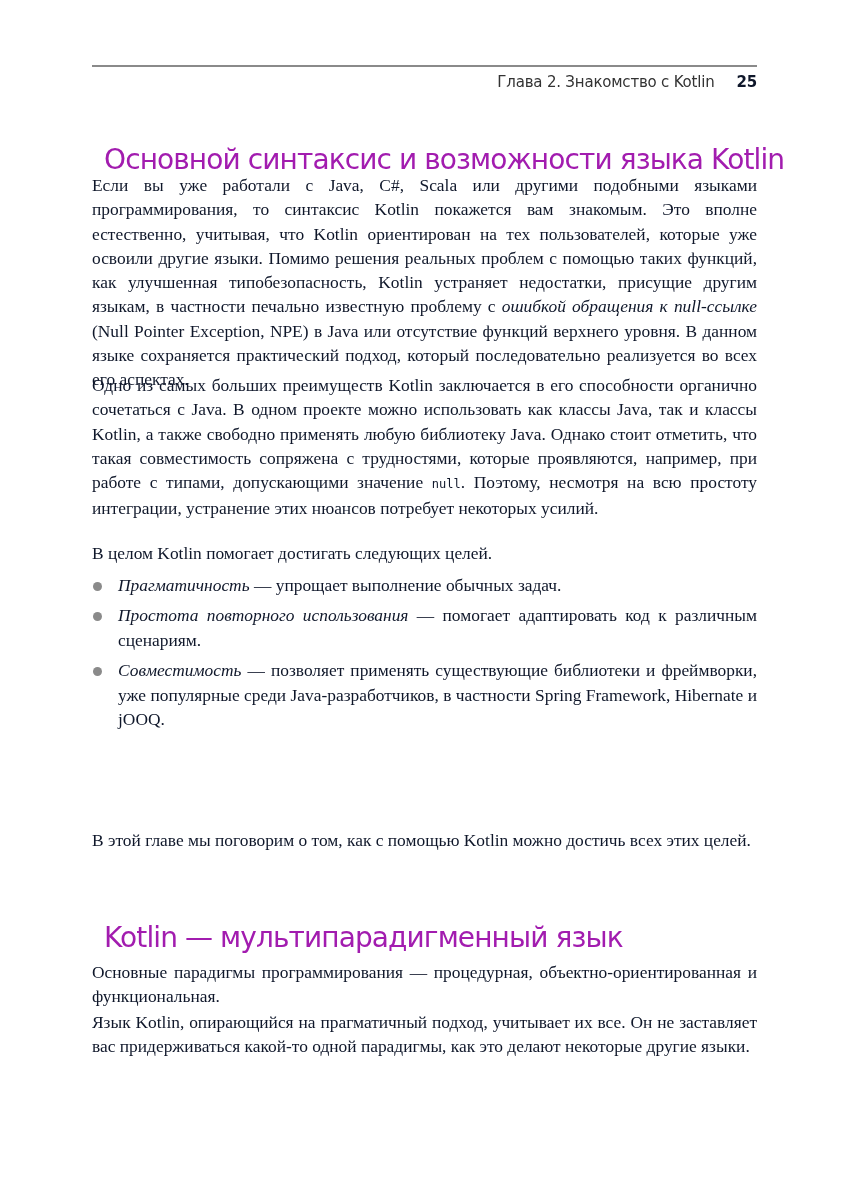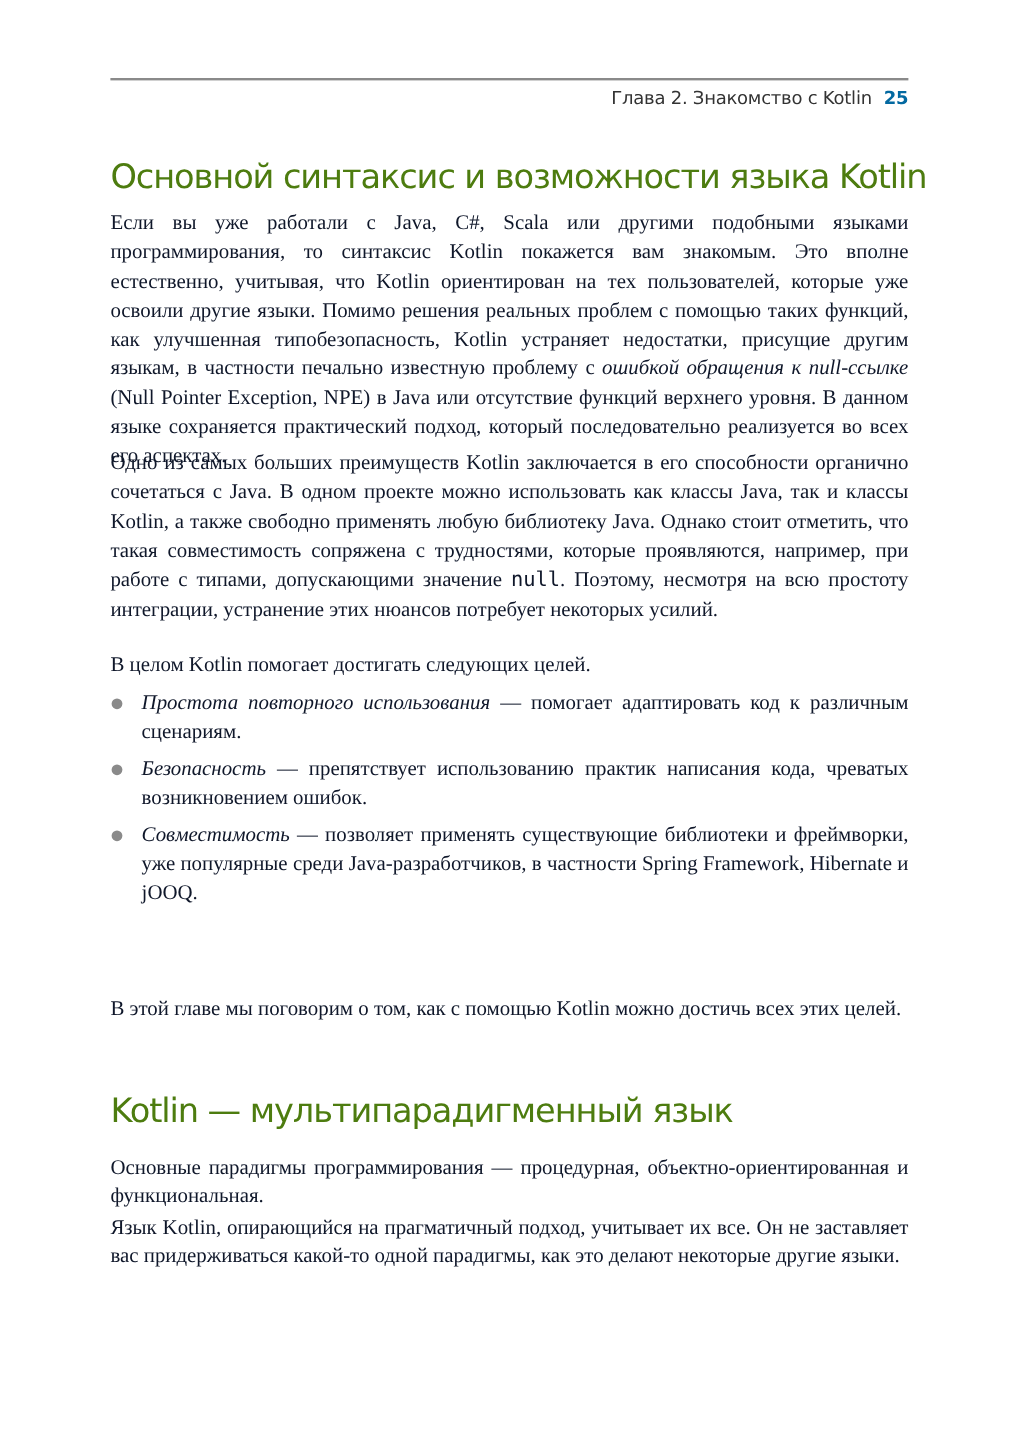--- a/index.html
+++ b/index.html
@@ -1,57 +1,57 @@
 <!DOCTYPE html>
 <html><head>
 <meta charset="utf-8">
 <style>
   html, body { margin: 0; padding: 0; background: #ffffff; }
   body { width: 849px; height: 1200px; position: relative; overflow: hidden; color: #231f20; }
   .page { position: absolute; left: 92px; top: 0; width: 665px; }
   .rule { position: absolute; left: 0; top: 65px; width: 665px; height: 0; border-top: 2px solid #8a8a8a; }
   .running-head { position: absolute; right: 0; top: 73px; font-family: "DejaVu Sans", sans-serif; font-size: 15px; color: #333; letter-spacing: -0.2px; white-space: nowrap; }
-  .running-head .pno { font-weight: bold; margin-left: 10px; color: #0369a1; text-align: right; }
-  h2 { font-family: "DejaVu Sans", sans-serif; font-weight: normal; font-size: 28px; letter-spacing: -0.9px; margin: 0; color: #4d7c0f; line-height: 36px; white-space: nowrap; }
+  .running-head .pno { font-weight: bold; margin-left: 22px; color: #0f172a; text-align: right; }
+  h2 { font-family: "DejaVu Sans", sans-serif; font-weight: normal; font-size: 28px; letter-spacing: -0.9px; margin: 12px; color: #a21caf; line-height: 36px; white-space: nowrap; }
   .h-1 { position: absolute; top: 130px; left: 0; }
   .h-2 { position: absolute; top: 908px; left: 0; }
   p, li { font-family: "Liberation Serif", serif; font-size: 17.4px; line-height: 24.3px; text-align: justify; margin: 0; color: #0f172a; }
   .blk { position: absolute; left: 0; width: 665px; }
   .b1 { top: 173px; }
   .b2 { top: 373px; }
   .b3 { top: 541px; }
   .list { top: 573px; list-style: none; padding: 0; margin: 0; }
   .list li { position: relative; padding-left: 26px; margin-bottom: 6.2px; }
   .bullet { position: absolute; left: 1px; top: 9px; width: 9px; height: 9px; border-radius: 50%; background: #8a8a8a; }
   .b4 { top: 828px; }
   .b5 { top: 960px; }
   .b6 { top: 1010px; }
   em { font-style: italic; }
-  code { font-family: "DejaVu Sans Mono", monospace; font-size: 17px; }
+  code { font-family: "DejaVu Sans Mono", monospace; font-size: 12px; }
 </style>
 </head>
 <body>
 
 <div class="page">
   <div class="rule"></div>
   <div class="running-head">
     <span>Глава 2. Знакомство с Kotlin</span><span class="pno">25</span>
   </div>
 
   <h2 class="h-1">Основной синтаксис и возможности языка Kotlin</h2>
 
   <p class="blk b1"><span>Если вы уже работали с Java, C#, Scala или другими подобными языками программирования, то синтаксис Kotlin покажется вам знакомым. Это вполне естественно, учитывая, что Kotlin ориентирован на тех пользователей, которые уже освоили другие языки. Помимо решения реальных проблем с помощью таких функций, как улучшенная типобезопасность, Kotlin устраняет недостатки, присущие другим языкам, в частности печально известную проблему с </span><em>ошибкой обращения к null-ссылке</em><span> (Null Pointer Exception, NPE) в Java или отсутствие функций верхнего уровня. В данном языке сохраняется практический подход, который последовательно реализуется во всех его аспектах.</span></p>
 
   <p class="blk b2"><span>Одно из самых больших преимуществ Kotlin заключается в его способности органично сочетаться с Java. В одном проекте можно использовать как классы Java, так и классы Kotlin, а также свободно применять любую библиотеку Java. Однако стоит отметить, что такая совместимость сопряжена с трудностями, которые проявляются, например, при работе с типами, допускающими значение </span><code>null</code><span>. Поэтому, несмотря на всю простоту интеграции, устранение этих нюансов потребует некоторых усилий.</span></p>
 
   <p class="blk b3">В целом Kotlin помогает достигать следующих целей.</p>
 
   <ul class="blk list">
+    <li><span class="bullet"></span><em>Прагматичность</em><span> — упрощает выполнение обычных задач.</span></li>
     <li><span class="bullet"></span><em>Простота повторного использования</em><span> — помогает адаптировать код к различным сценариям.</span></li>
-    <li><span class="bullet"></span><em>Безопасность</em><span> — препятствует использованию практик написания кода, чреватых возникновением ошибок.</span></li>
     <li><span class="bullet"></span><em>Совместимость</em><span> — позволяет применять существующие библиотеки и фреймворки, уже популярные среди Java-разработчиков, в частности Spring Framework, Hibernate и jOOQ.</span></li>
   </ul>
 
   <p class="blk b4">В этой главе мы поговорим о том, как с помощью Kotlin можно достичь всех этих целей.</p>
 
   <h2 class="h-2">Kotlin — мультипарадигменный язык</h2>
 
   <p class="blk b5">Основные парадигмы программирования — процедурная, объектно-ориентированная и функциональная.</p>
   <p class="blk b6">Язык Kotlin, опирающийся на прагматичный подход, учитывает их все. Он не заставляет вас придерживаться какой-то одной парадигмы, как это делают некоторые другие языки.</p>
 </div>

